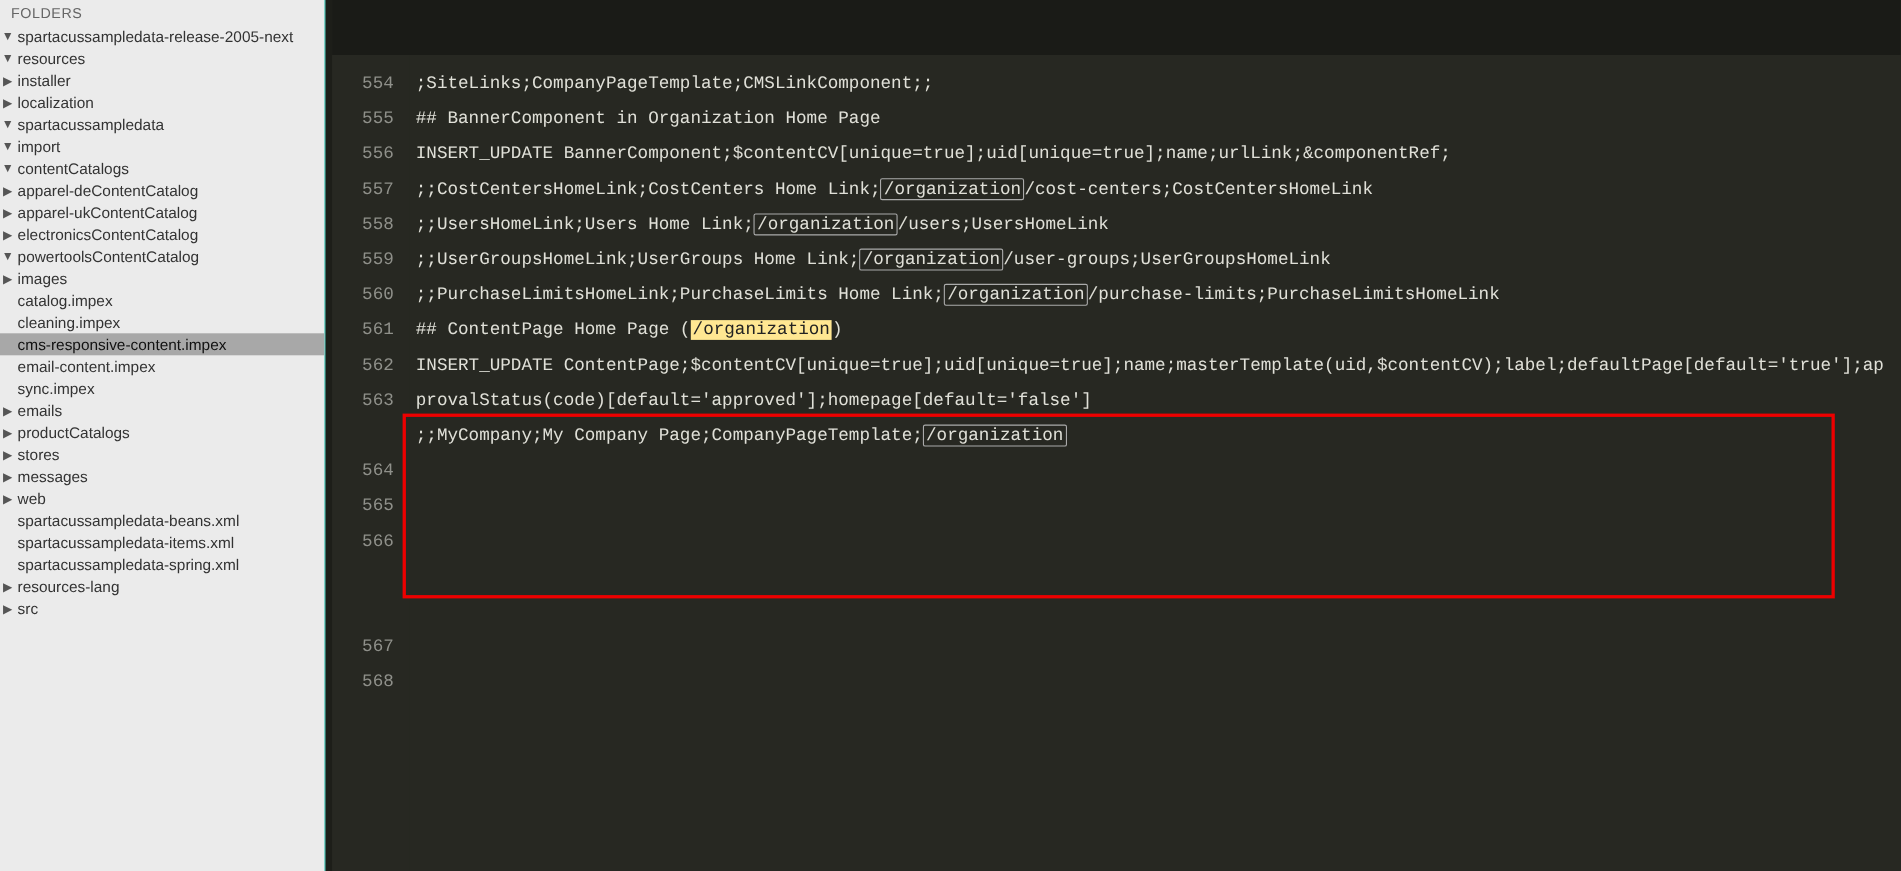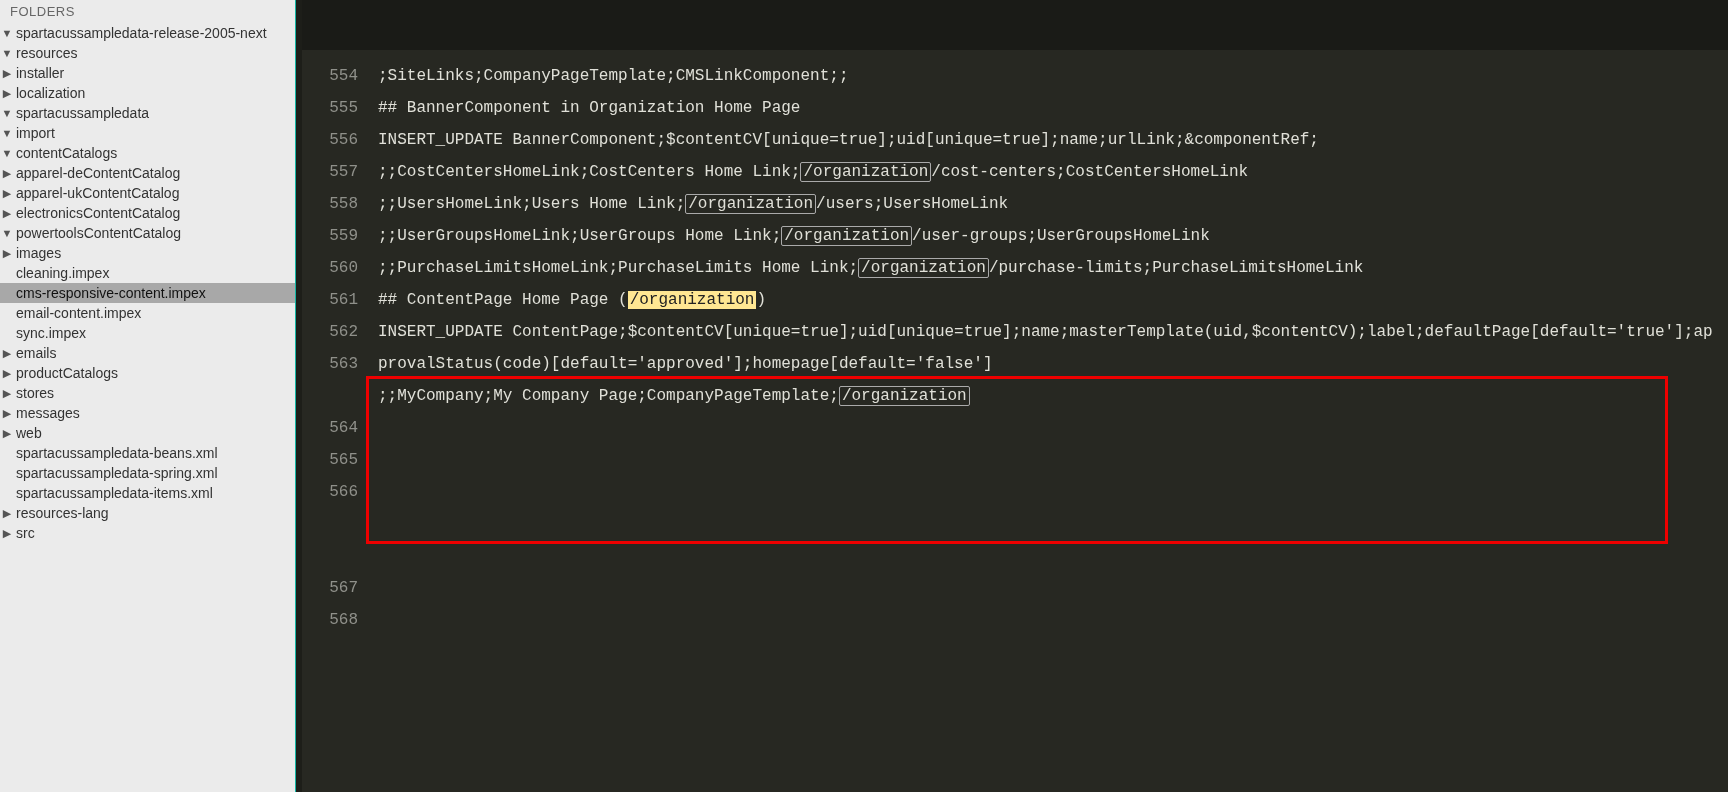--- a/index.html
+++ b/index.html
@@ -97,20 +97,26 @@
       </li>
       <li>
         <div class="row d6">
           <span class="arrow">▶</span>
           <span class="label">images</span>
         </div>
       </li>
       <li>
         <div class="row d6">
           <span class="arrow"></span>
+          <span class="label">catalog.impex</span>
+        </div>
+      </li>
+      <li>
+        <div class="row d6">
+          <span class="arrow"></span>
           <span class="label">cleaning.impex</span>
         </div>
       </li>
       <li>
         <div class="row d6 sel">
           <span class="arrow"></span>
           <span class="label">cms-responsive-content.impex</span>
         </div>
       </li>
       <li>
@@ -157,27 +163,27 @@
       </li>
       <li>
         <div class="row d3">
           <span class="arrow"></span>
           <span class="label">spartacussampledata-beans.xml</span>
         </div>
       </li>
       <li>
         <div class="row d3">
           <span class="arrow"></span>
+          <span class="label">spartacussampledata-items.xml</span>
+        </div>
+      </li>
+      <li>
+        <div class="row d3">
+          <span class="arrow"></span>
           <span class="label">spartacussampledata-spring.xml</span>
-        </div>
-      </li>
-      <li>
-        <div class="row d3">
-          <span class="arrow"></span>
-          <span class="label">spartacussampledata-items.xml</span>
         </div>
       </li>
       <li>
         <div class="row d1">
           <span class="arrow">▶</span>
           <span class="label">resources-lang</span>
         </div>
       </li>
       <li>
         <div class="row d1">

